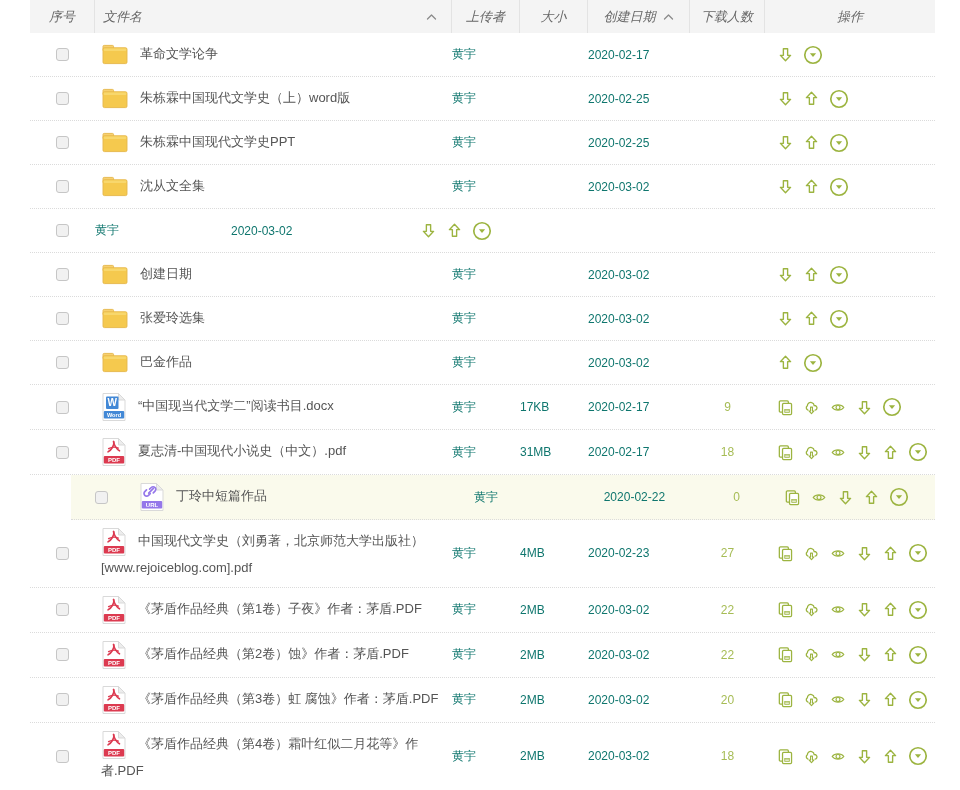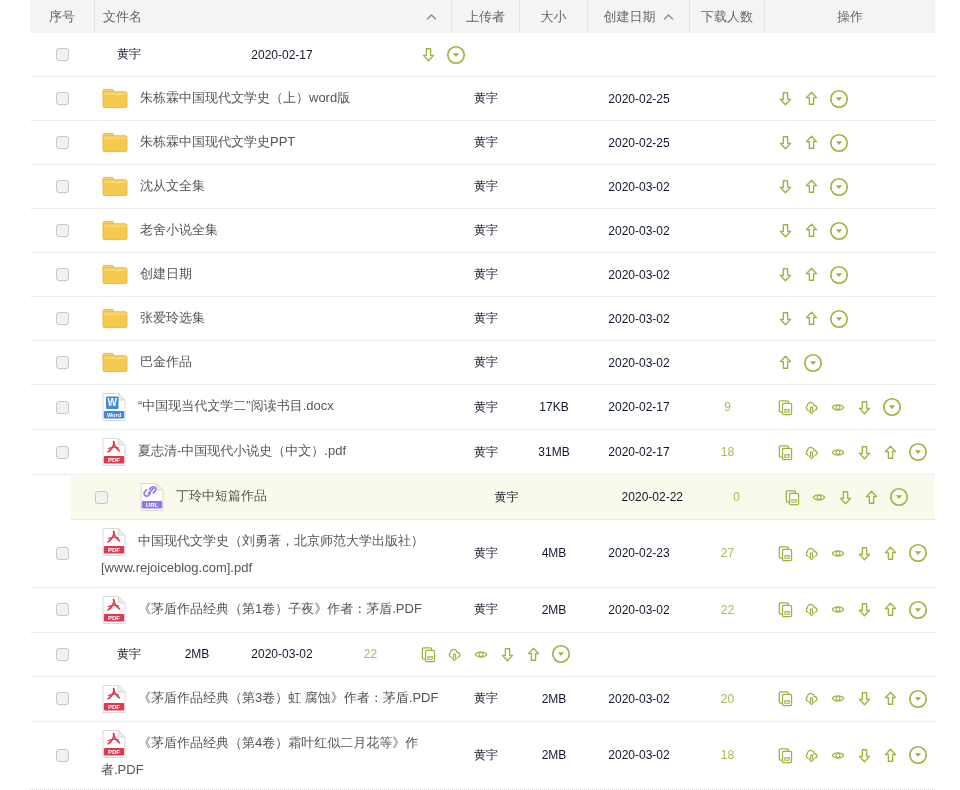--- a/index.html
+++ b/index.html
@@ -1,21 +1,21 @@
 <!DOCTYPE html>
 <html><head>
 <meta charset="utf-8">
 <style>
   html,body{margin:0;padding:0;background:#fff;}
   body{font-family:"Liberation Sans","DejaVu Sans",sans-serif;width:960px;height:790px;overflow:hidden;}
   .wrap{margin-left:30px;width:905px;}
 
   
   .thead{display:flex;align-items:stretch;background:#f4f4f4;height:33px;font-size:13px;color:#666;}
-  .th{display:flex;align-items:center;justify-content:center;border-right:1px solid #e3e3e3;box-sizing:border-box;}
+  .th{display:flex;align-items:center;justify-content:center;border-right:1px solid #e3e3e3;box-sizing:border-box;font-style:italic;}
   .th:last-child{border-right:none;}
   .th.col-name{justify-content:space-between;padding:0 14px 0 8px;}
   .th.col-check{justify-content:center;}
   .sort-caret{display:inline-flex;align-items:center;margin-left:7px;cursor:pointer;}
   .sort-caret svg{display:block;}
 
   
   .col-check{width:65px;}
   .col-name{width:357px;}
   .col-uploader{width:68px;}
@@ -23,21 +23,21 @@
   .col-date{width:102px;text-align:right;}
   .col-count{width:75px;}
   .col-actions{width:170px;}
 
   
   .row{display:flex;align-items:center;min-height:44px;border-bottom:1px dotted #dbdbdb;box-sizing:border-box;background:#fff;}
   .row.hl{background:#fafaec;margin-left:41px;}
   .cell{box-sizing:border-box;}
   .cell.col-check{display:flex;justify-content:center;align-items:center;}
   .cell.col-name{padding:7px 10px 7px 6px;font-size:13px;color:#555;line-height:1.75;}
-  .cell.col-uploader,.cell.col-size,.cell.col-date{font-size:12px;color:#0f172a;text-align:center;}
+  .cell.col-uploader,.cell.col-size,.cell.col-date{font-size:12px;color:#0f766e;text-align:left;}
   .cell.col-count{font-size:12px;text-align:center;}
   .cell.col-actions{display:flex;align-items:center;gap:9px;padding-left:12px;}
 
   .file-icon{display:inline-block;vertical-align:middle;margin-right:11px;line-height:0;}
   .file-icon svg{vertical-align:middle;}
   .fname{cursor:pointer;}
 
   .cb{appearance:none;-webkit-appearance:none;width:13px;height:13px;border:1px solid #c6c6c6;border-radius:3px;background:#f1f1f1;margin:0;cursor:pointer;}
 
   .act{display:inline-flex;align-items:center;cursor:pointer;line-height:0;}
@@ -77,20 +77,25 @@
       </div>
     <div class="th col-actions">
         <span>操作</span>
       </div>
   </div>
   <div id="table-body">
   <div class="row">
     <div class="cell col-check">
           <input type="checkbox" class="cb" style="">
         </div>
+    <div class="cell col-name"><span class="file-icon"><svg width="28" height="23" viewBox="0 0 28 24">
+    <rect x="1.5" y="2.5" width="11" height="6" rx="1.2" fill="#f7d070" stroke="#e6b84c"></rect>
+    <rect x="1.5" y="5" width="25" height="16.5" rx="1.5" fill="#f5c94e" stroke="#e6b84c"></rect>
+    <rect x="2.2" y="5.8" width="23.6" height="2.6" rx="1" fill="#f8d76c"></rect>
+            </svg></span><span class="fname">革命文学论争</span></div>
     <div class="cell col-uploader">黄宇</div>
     <div class="cell col-size"></div>
     <div class="cell col-date">2020-02-17</div>
     <div class="cell col-count" style="color: rgb(166, 188, 85);"></div>
     <div class="cell col-actions">
           <span class="act">
             <svg width="17" height="17" viewBox="0 0 16 16">
     <polygon points="8,13.8 3.2,8.8 6,8.8 6,2.6 10,2.6 10,8.8 12.8,8.8" fill="none" stroke="#9cb440" stroke-width="1.3" stroke-linejoin="round"></polygon>
             </svg>
           </span>
@@ -199,25 +204,20 @@
     <polygon points="6.2,7.5 11.8,7.5 9,10.7" fill="#9cb440"></polygon>
             </svg>
           </span>
         </div>
   </div>
 
   <div class="row">
     <div class="cell col-check">
           <input type="checkbox" class="cb" style="">
         </div>
-    <div class="cell col-name"><span class="file-icon"><svg width="28" height="23" viewBox="0 0 28 24">
-    <rect x="1.5" y="2.5" width="11" height="6" rx="1.2" fill="#f7d070" stroke="#e6b84c"></rect>
-    <rect x="1.5" y="5" width="25" height="16.5" rx="1.5" fill="#f5c94e" stroke="#e6b84c"></rect>
-    <rect x="2.2" y="5.8" width="23.6" height="2.6" rx="1" fill="#f8d76c"></rect>
-            </svg></span><span class="fname">老舍小说全集</span></div>
     <div class="cell col-uploader">黄宇</div>
     <div class="cell col-size"></div>
     <div class="cell col-date">2020-03-02</div>
     <div class="cell col-count" style="color: rgb(166, 188, 85);"></div>
     <div class="cell col-actions">
           <span class="act">
             <svg width="17" height="17" viewBox="0 0 16 16">
     <polygon points="8,13.8 3.2,8.8 6,8.8 6,2.6 10,2.6 10,8.8 12.8,8.8" fill="none" stroke="#9cb440" stroke-width="1.3" stroke-linejoin="round"></polygon>
             </svg>
           </span>
@@ -606,20 +606,29 @@
     <polygon points="6.2,7.5 11.8,7.5 9,10.7" fill="#9cb440"></polygon>
             </svg>
           </span>
         </div>
   </div>
 
   <div class="row">
     <div class="cell col-check">
           <input type="checkbox" class="cb" style="">
         </div>
+    <div class="cell col-name"><span class="file-icon"><svg width="26" height="30" viewBox="0 0 26 30">
+              <path d="M2 1.5 H17.5 L24 8 V28.5 H2 Z" fill="#fff" stroke="#d9d9d9"></path>
+    <path d="M17.5 1.5 L24 8 H17.5 Z" fill="#ededed" stroke="#d9d9d9"></path>
+    <path d="M12.6 4.5 c1.3 3.4 -2.2 8.4 -5.6 10.4" fill="none" stroke="#dc3a50" stroke-width="1.6" stroke-linecap="round"></path>
+    <path d="M12.6 4.5 c0.3 3.4 3 7.8 5.9 9.3" fill="none" stroke="#dc3a50" stroke-width="1.6" stroke-linecap="round"></path>
+    <path d="M7.6 11.6 c3 -1.6 7.2 -1.6 9.7 -0.5" fill="none" stroke="#dc3a50" stroke-width="1.4" stroke-linecap="round"></path>
+    <rect x="2.8" y="19" width="20.4" height="7.5" rx="1" fill="#dc3a50"></rect>
+    <text x="13" y="24.8" font-size="6" font-weight="bold" fill="#fff" text-anchor="middle" font-family="Liberation Sans, sans-serif">PDF</text>
+            </svg></span><span class="fname">《茅盾作品经典（第2卷）蚀》作者：茅盾.PDF</span></div>
     <div class="cell col-uploader">黄宇</div>
     <div class="cell col-size">2MB</div>
     <div class="cell col-date">2020-03-02</div>
     <div class="cell col-count" style="color: rgb(166, 188, 85);">22</div>
     <div class="cell col-actions">
           <span class="act">
             <svg width="17" height="17" viewBox="0 0 16 16">
     <rect x="2.2" y="1.8" width="8.5" height="10.5" rx="1" fill="none" stroke="#9cb440" stroke-width="1.2"></rect>
     <rect x="5.2" y="4.2" width="8.5" height="10.5" rx="1" fill="#fff" stroke="#9cb440" stroke-width="1.2"></rect>
     <rect x="6.9" y="9.3" width="5.1" height="3.6" rx="0.5" fill="#9cb440"></rect>

